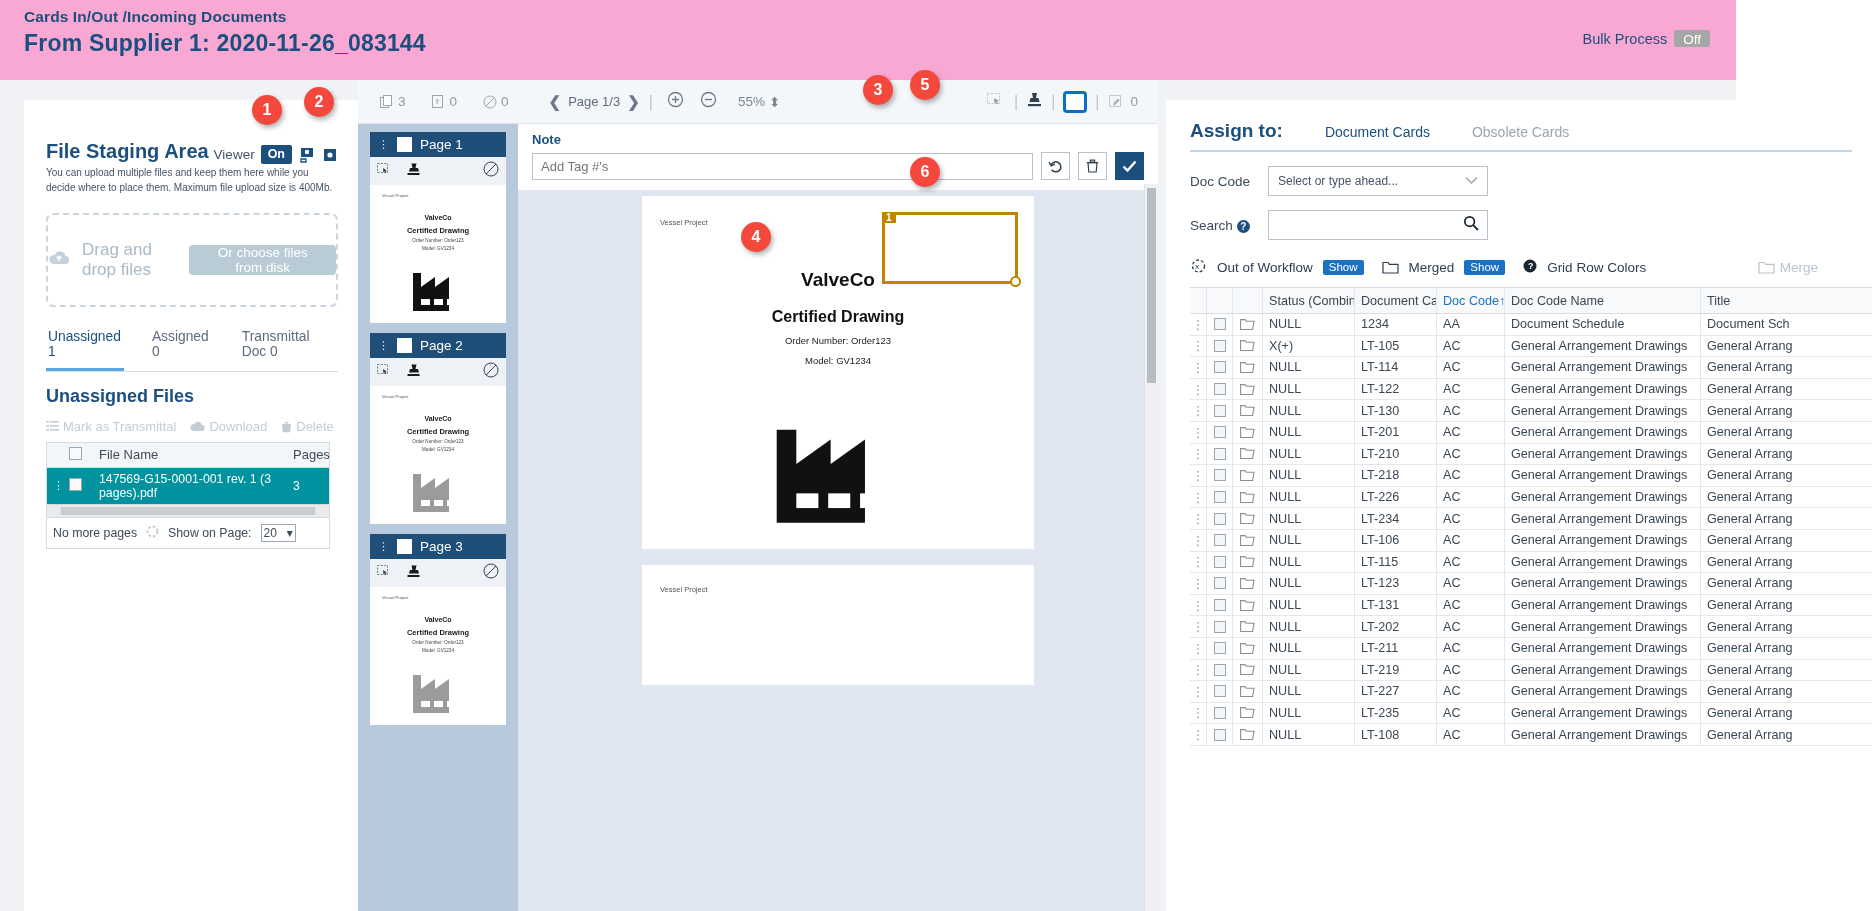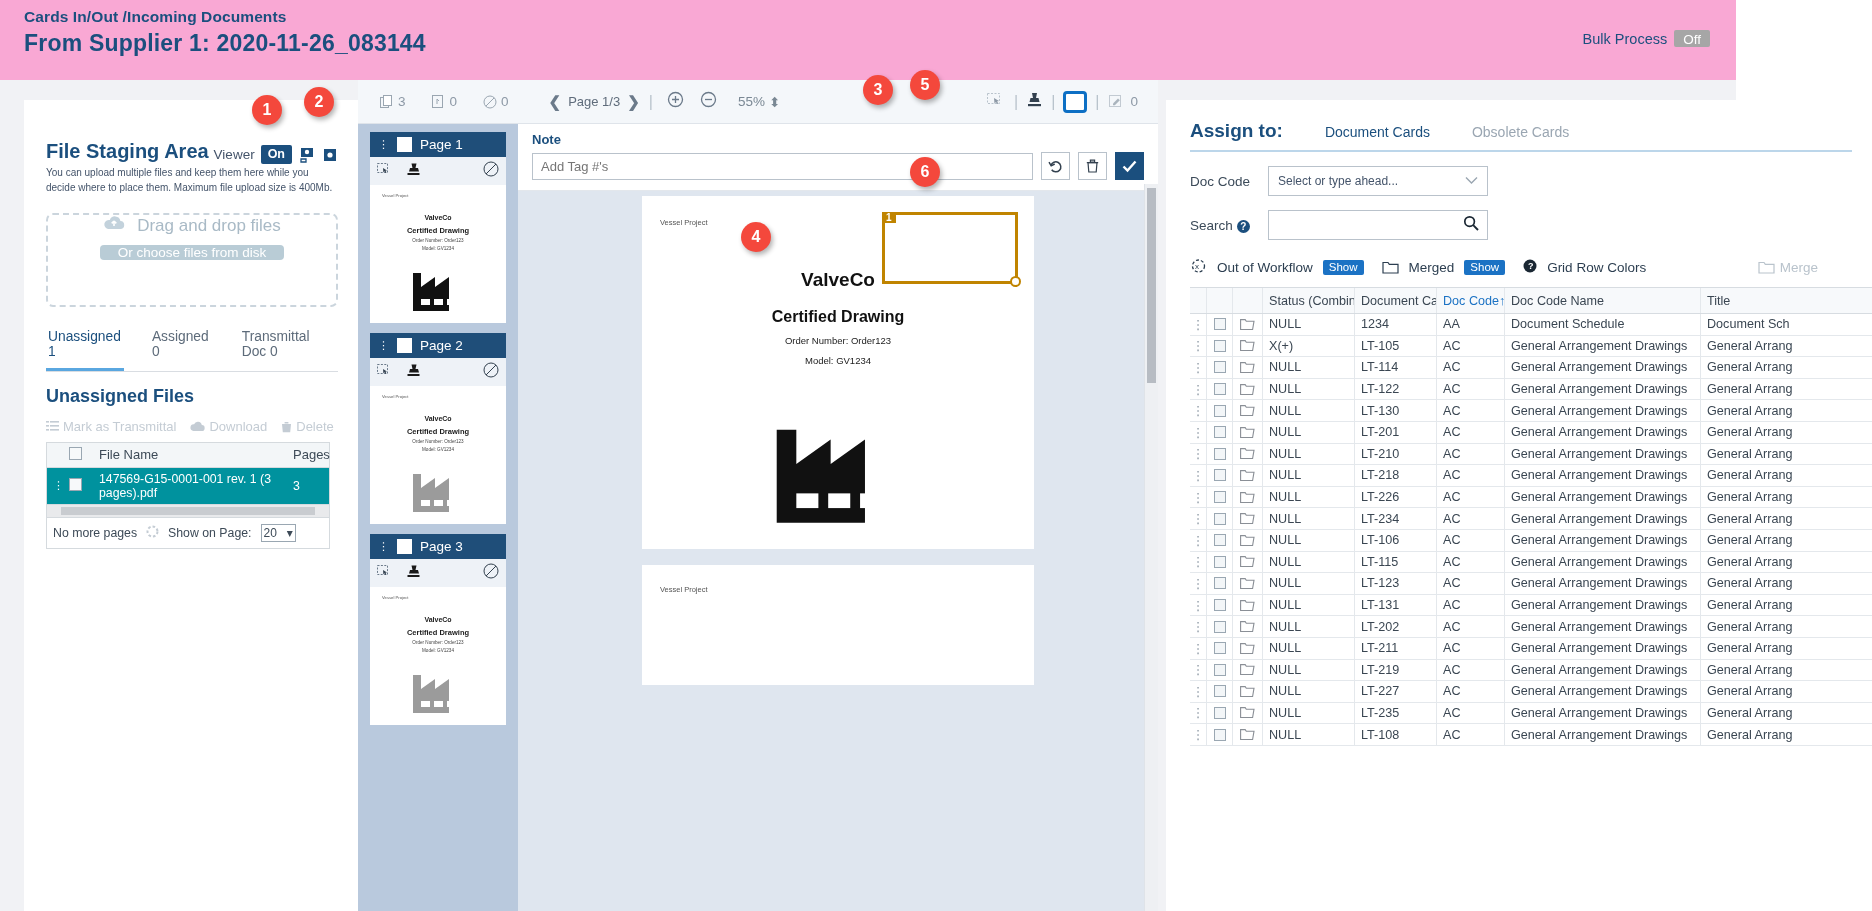--- a/index.html
+++ b/index.html
@@ -26,21 +26,21 @@
   
   .left-pane { position:absolute; left:24px; top:20px; width:334px; bottom:0; background:#fff; padding: 22px 20px 0 22px;}
   .left-head { display:flex; align-items:flex-start; justify-content:space-between; }
   .fsa-title { color:#1b4f7e; font-size:20px; font-weight:700; margin-top:18px; }
   .viewer-ctl { display:flex; align-items:center; gap:6px; margin-top:23px;}
   .viewer-lbl { color:#44546a; font-size:13.5px;}
   .viewer-on { background:#1b4f7e; color:#fff; font-size:12.5px; font-weight:700; padding:2px 7px 3px; border-radius:2px;}
   .vicon { width:17px; height:17px; display:inline-flex; align-items:center; justify-content:center;}
   .fsa-desc { color:#44546a; font-size:10px; line-height:1.45; margin-top:2px; }
   .dropzone { margin-top:18px; border:2px dashed #cbd5dd; border-radius:7px; height:94px;
-              display:flex; flex-direction:column; align-items:center; justify-content:flex-start; gap:9px;}
+              display:flex; flex-direction:row; align-items:center; justify-content:flex-start; gap:9px;}
   .dz-row { display:flex; align-items:center; gap:12px; color:#a9bac6; font-size:17px; }
   .dz-btn { background:#b9ccd6; color:#fff; font-size:13.5px; border:none; border-radius:4px; padding:0 18px; cursor:pointer;}
   .tabs { display:flex; gap:26px; margin-top:18px; border-bottom:1px solid #d9dde2; }
   .tab { font-size:13.8px; color:#5d6b7a; padding: 4px 2px 9px; cursor:pointer;}
   .tab.active { color:#1b4f7e; border-bottom:3px solid #5aa7e0; font-weight:400;}
   .uf-title { color:#1b4f7e; font-size:18px; font-weight:700; margin-top:14px;}
   .uf-actions { display:flex; gap:14px; margin-top:12px; color:#c4ccd4; font-size:13px; align-items:center;}
   .uf-actions span{display:inline-flex;align-items:center;gap:4px;}
   .ftable { margin-top:8px; border:1px solid #d5dade; width:284px; }
   .ft-head { display:flex; background:#f3f6f8; border-bottom:1px solid #d5dade; font-size:13px; color:#3d4a57;}

